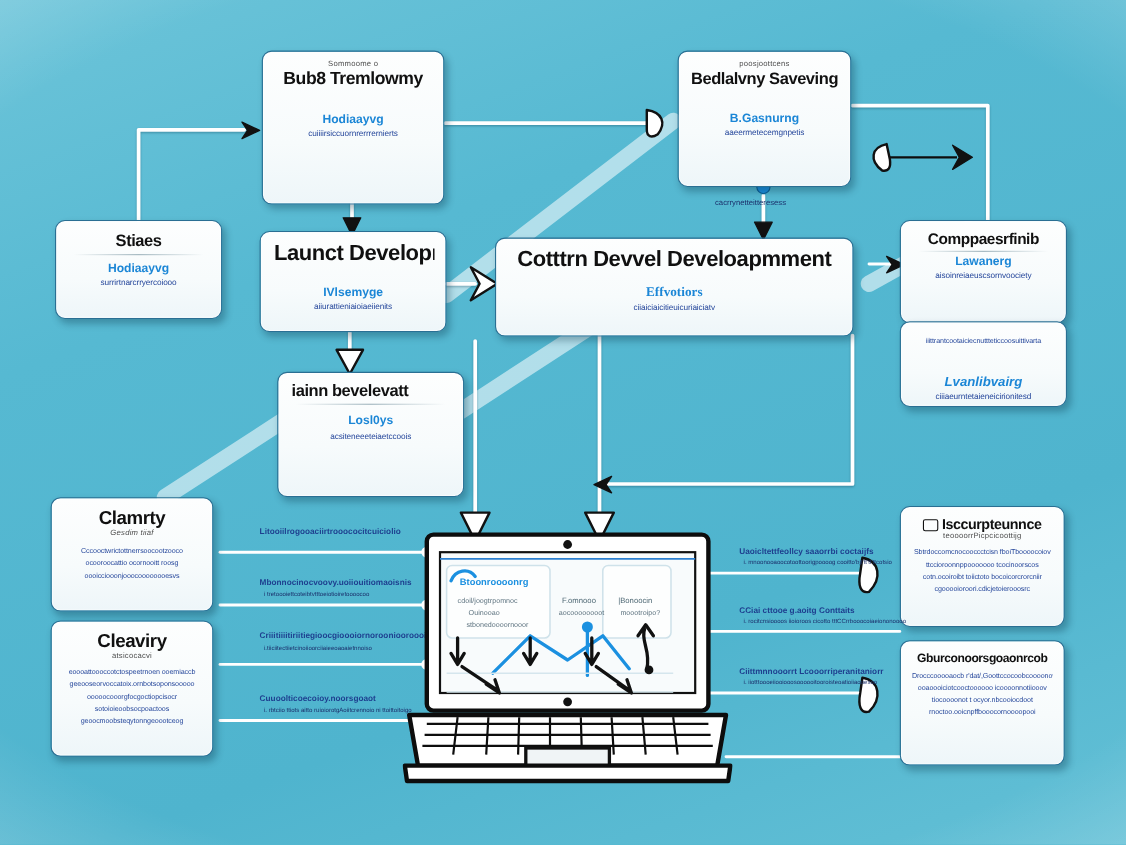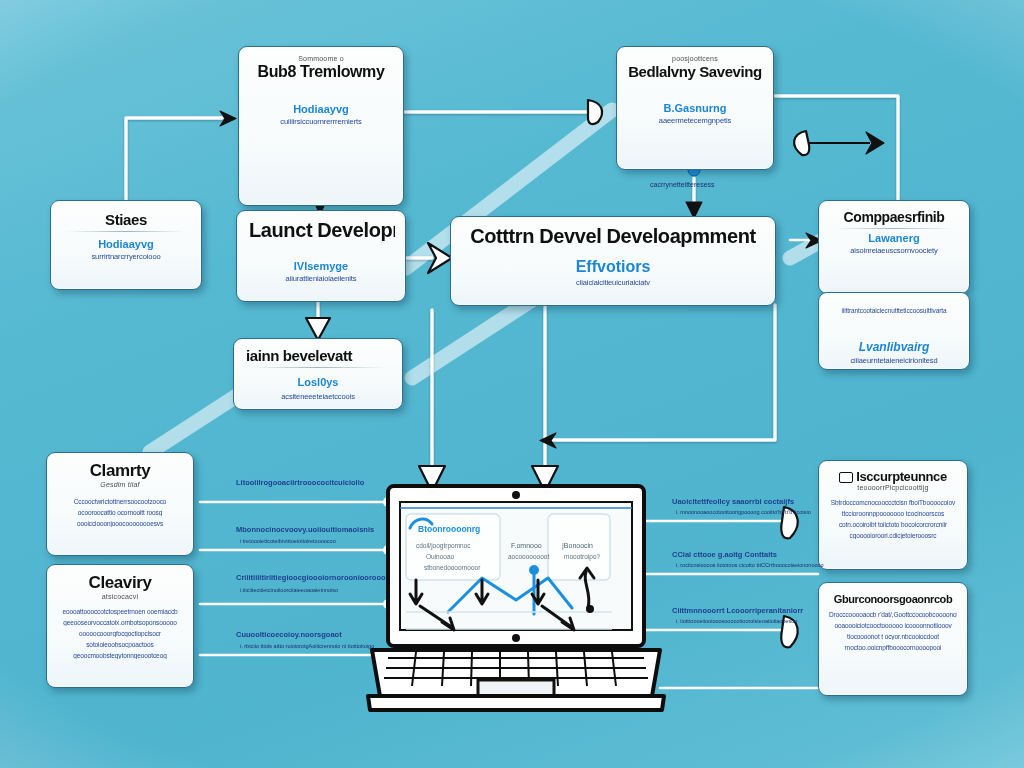--- a/index.html
+++ b/index.html
@@ -178,21 +178,21 @@
     <g>
       <path class="wire-thin" d="M640,521 L784,521"></path>
       <path class="ahead-w" d="M784,507 C800,510 802,526 790,538 C782,540 780,532 782,521 Z"></path>
       <path class="wire-thin" d="M640,574 L818,574"></path>
       <path class="wire-thin" d="M640,630 L784,630"></path>
       <path class="ahead-w" d="M784,616 C800,619 802,635 790,647 C782,649 780,641 782,630 Z"></path>
       <path class="wire-thin" d="M660,688 L818,688"></path>
     </g>
   </svg>
 
-  <div class="card" style="left:238px;top:46px;width:166px;height:160px;">
+  <div class="card" style="left:238px;top:46px;width:166px;height:140px;">
     <div class="eyebrow">Sommoome o</div>
     <div class="title" style="font-size:16px;">Bub8 Tremlowmy</div>
     <div class="sub" style="font-size:11px;margin-top:22px;">Hodiaayvg</div>
     <div class="blurline" style="font-size:7.5px;margin-top:2px;">cuiiiirsiccuornrerrrernierts</div>
   </div>
 
   <div class="card" style="left:616px;top:46px;width:158px;height:124px;">
     <div class="eyebrow">poosjoottcens</div>
     <div class="title" style="font-size:15px;">Bedlalvny Saveving</div>
     <div class="sub" style="font-size:11px;margin-top:22px;">B.Gasnurng</div>
@@ -210,40 +210,40 @@
   <div class="card" style="left:236px;top:210px;width:170px;height:92px;">
     <div class="title" style="font-size:20px;text-align:left;margin-left:2px;">Launct Developnt</div>
     <div class="sub" style="font-size:11px;margin-top:18px;">IVlsemyge</div>
     <div class="blurline" style="font-size:7.5px;margin-top:2px;">aiiurattieniaioiaeiienits</div>
   </div>
 
   <div class="card" style="left:450px;top:216px;width:326px;height:90px;">
     <div class="title" style="font-size:20px;">Cotttrn Devvel Develoapmment</div>
     <div class="cols">
       <div class="col">
-        <div class="sub" style="font-size:16px;">Effvotiors</div>
+        <div class="sub" style="font-size:12px;font-family:Liberation Serif, serif;">Effvotiors</div>
         <div class="blurline" style="font-size:7.5px;margin-top:2px;">ciiaiciaicitieuicuriaiciatv</div>
       </div>
     </div>
   </div>
 
   <div class="card" style="left:818px;top:200px;width:152px;height:94px;">
     <div class="title" style="font-size:14px;">Comppaesrfinib</div>
     <div class="rule"></div>
     <div class="sub" style="font-size:11px;">Lawanerg</div>
     <div class="blurline" style="font-size:7.5px;margin-top:2px;">aisoinreiaeuscsornvoociety</div>
   </div>
 
   <div class="card" style="left:818px;top:292px;width:152px;height:78px;">
     <div class="blurline" style="font-size:6.5px;margin-top:6px;">iiittrantcootaiciecnuttteticcoosuittivarta</div>
     <div class="sub" style="font-size:12px;margin-top:26px;font-style:italic;">Lvanlibvairg</div>
     <div class="blurline" style="font-size:7.5px;margin-top:2px;">ciiiaeurntetaieneicirionitesd</div>
   </div>
 
-  <div class="card" style="left:233px;top:338px;width:170px;height:72px;">
+  <div class="card" style="left:252px;top:338px;width:170px;height:114px;">
     <div class="title" style="font-size:15px;text-align:left;margin-left:2px;">iainn bevelevatt</div>
     <div class="rule"></div>
     <div class="sub" style="font-size:11px;margin-top:8px;">Losl0ys</div>
     <div class="blurline" style="font-size:7.5px;margin-top:4px;">acsiteneeeteiaetccoois</div>
   </div>
 
   <div class="card" style="left:46px;top:452px;width:148px;height:104px;">
     <div class="title" style="font-size:17px;">Clamrty</div>
     <div class="eyebrow" style="font-style:italic;">Gesdim tiiaf</div>
     <div class="blurline" style="font-size:6.5px;margin-top:10px;">Cccooctwrictottnerrsoocootzooco</div>

